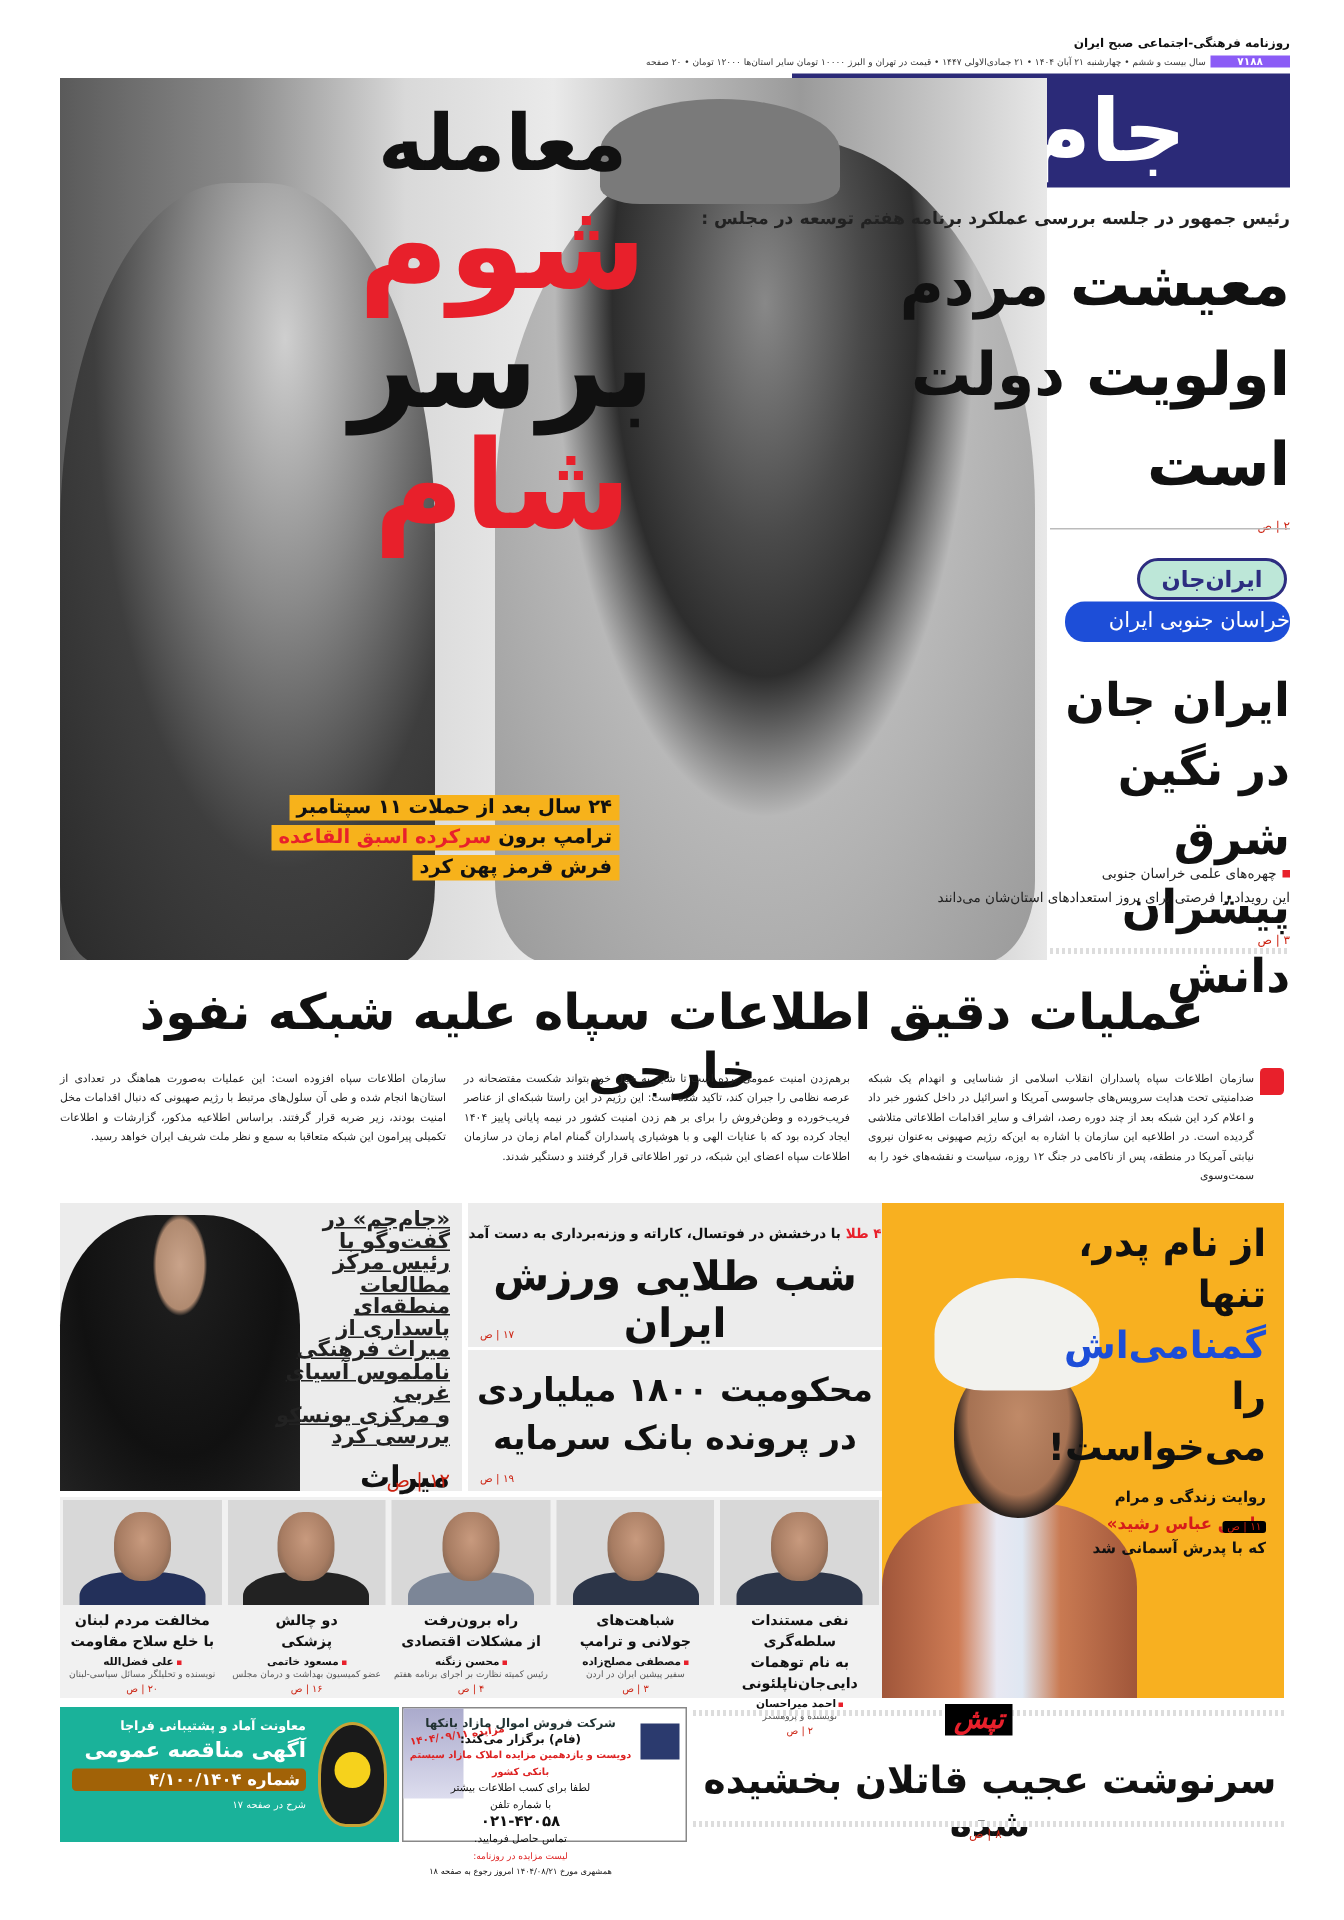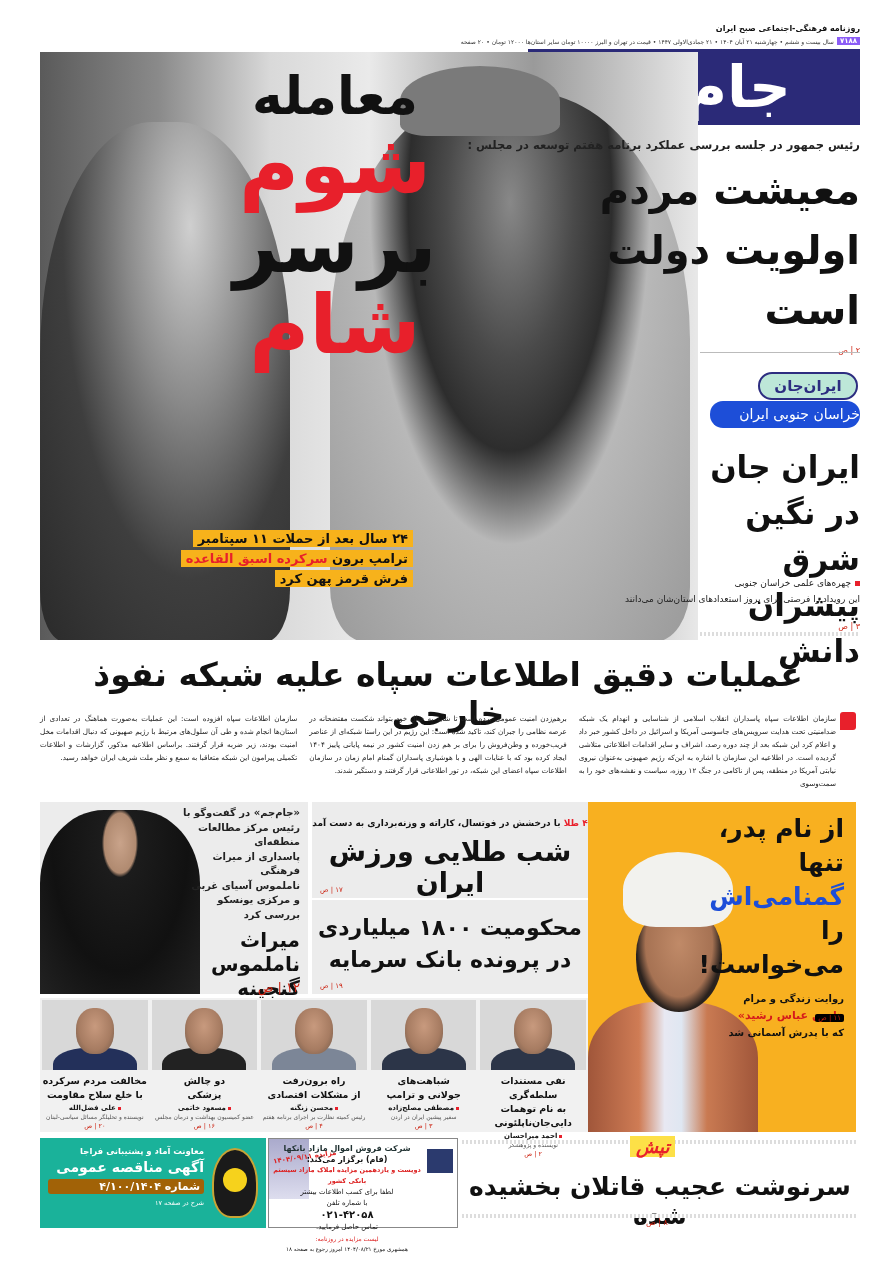--- a/index.html
+++ b/index.html
@@ -3,21 +3,21 @@
 <meta charset="utf-8">
 <style>
 *{box-sizing:border-box;margin:0;padding:0;}
 html,body{width:896px;height:1280px;background:#ffffff;overflow:hidden;}
 body{font-family:"DejaVu Sans",sans-serif;direction:rtl;color:#111;position:relative;}
 .abs{position:absolute;}
 
 #masthead{left:528px;top:24px;width:332px;height:104px;}
 #tagline{right:0;top:0;font-size:8px;font-weight:bold;white-space:nowrap;}
 #issue-line{right:0;top:12px;height:10px;display:flex;align-items:center;gap:3px;font-size:6px;color:#333;white-space:nowrap;}
-#issue-num{background:#8b5cf6;color:#fff;font-weight:bold;padding:0 3px;font-size:7px;}
+#issue-num{background:#8b5cf6;color:#fff;font-weight:bold;padding:0 18px;font-size:7px;}
 #logo-box{right:0;top:25px;width:332px;height:76px;background:#2b2a78;display:flex;align-items:center;justify-content:center;}
 #logo-text{color:#fff;font-size:58px;font-weight:bold;font-family:"DejaVu Sans",sans-serif;letter-spacing:-2px;line-height:1;}
 
 #hero{left:40px;top:52px;width:658px;height:588px;background:linear-gradient(90deg,#5a5a5a 0%,#8a8a8a 18%,#d9d9d9 35%,#eaeaea 50%,#bdbdbd 62%,#9a9a9a 75%,#e8e8e8 100%);overflow:hidden;}
 .person{position:absolute;border-radius:45% 45% 10% 10%;}
 #person-left{left:0;top:70px;width:250px;height:520px;background:radial-gradient(ellipse at 60% 20%,#cfcfcf 0%,#8a8a8a 30%,#3e3e3e 60%,#2a2a2a 100%);}
 #person-right{left:290px;top:40px;width:360px;height:550px;background:radial-gradient(ellipse at 50% 20%,#888 0%,#4a4a4a 25%,#2d2d2d 40%,#b8b8b8 55%,#9a9a9a 100%);}
 #cap{left:360px;top:14px;width:160px;height:70px;background:#7a7a7a;border-radius:60% 60% 20% 20%;}
 #hero-hl{left:160px;top:18px;width:270px;text-align:center;font-weight:bold;line-height:1;}
 #hl-1{font-size:52px;color:#111;display:block;}
@@ -45,21 +45,21 @@
 #story-hl{left:40px;right:40px;top:655px;text-align:center;font-size:33px;font-weight:bold;letter-spacing:-1px;}
 #story-cols{left:40px;right:40px;top:712px;height:84px;display:flex;flex-direction:row;gap:12px;}
 .col{flex:1;font-size:7.2px;line-height:13px;color:#222;text-align:justify;}
 #story-icon{position:absolute;right:0;top:0;width:16px;height:18px;background:#e8202b;border-radius:3px 3px 3px 0;}
 #col1{padding-right:20px;}
 
 #sec2{left:40px;right:40px;top:800px;height:330px;}
 #box-woman{position:absolute;left:0;top:2px;width:268px;height:192px;background:#ececec;}
 #woman-img{position:absolute;left:0;top:8px;width:160px;height:184px;background:radial-gradient(ellipse at 50% 18%,#c9a38a 0%,#b08a70 14%,#1c1c1c 16%,#111 60%,#222 100%);border-radius:40% 40% 0 0;}
 #woman-text{position:absolute;right:8px;top:4px;width:120px;text-align:right;}
-#woman-intro{font-size:10px;line-height:14.5px;font-weight:bold;color:#222;display:block;}
+#woman-intro{font-size:14px;line-height:14.5px;font-weight:bold;color:#222;display:block;text-decoration:underline;}
 #woman-hl{font-size:20px;font-weight:bold;line-height:24px;display:block;margin-top:6px;}
 #woman-ref{position:absolute;right:8px;top:178px;font-size:13px;color:#c21;}
 #box-sport{position:absolute;left:272px;top:2px;width:276px;height:96px;background:#ececec;text-align:center;}
 #sport-kicker{font-size:9px;font-weight:bold;margin-top:16px;display:block;}
 #sport-kicker .red{color:#e8202b;}
 #sport-hl{font-size:27px;font-weight:bold;display:block;margin-top:8px;letter-spacing:-1px;}
 #sport-ref{position:absolute;left:8px;bottom:4px;font-size:7px;color:#c21;}
 #box-bank{position:absolute;left:272px;top:100px;width:276px;height:94px;background:#ececec;text-align:center;}
 #bank-hl{font-size:22px;font-weight:bold;line-height:32px;display:block;margin-top:12px;letter-spacing:-1px;}
 #bank-ref{position:absolute;left:8px;bottom:4px;font-size:7px;color:#c21;}
@@ -104,21 +104,21 @@
 #auction-t1{font-weight:bold;font-size:8px;color:#233;}
 #auction-t2{font-weight:bold;font-size:8px;}
 #auction-t3{color:#d22;font-weight:bold;font-size:6.5px;}
 #auction-t5{font-size:7px;}
 #auction-t5 b{font-size:10px;}
 #auction-t6{color:#d22;font-size:6px;}
 #auction-t7{font-size:5.5px;}
 #auction-stamp{position:absolute;left:4px;top:14px;color:#d22;font-size:7px;font-weight:bold;transform:rotate(-8deg);}
 #tapesh-box{left:462px;top:1134px;width:396px;height:96px;}
 #tapesh-rule{position:absolute;left:0;right:0;top:6px;height:4px;background:repeating-linear-gradient(90deg,#ddd 0 2px,#fff 2px 4px);}
-#tapesh-logo{position:absolute;left:168px;top:2px;color:#e8202b;font-size:18px;font-weight:bold;font-style:italic;background:#fde047;padding:0 6px;}
+#tapesh-logo{position:absolute;left:168px;top:2px;color:#e8202b;font-size:18px;font-weight:bold;font-style:italic;background:#000000;padding:0 6px;}
 #tapesh-hl{position:absolute;left:0;right:0;top:38px;text-align:center;font-size:25px;font-weight:bold;letter-spacing:-1px;}
 #tapesh-rule2{position:absolute;left:0;right:0;top:80px;height:4px;background:repeating-linear-gradient(90deg,#ddd 0 2px,#fff 2px 4px);}
 #tapesh-ref{position:absolute;left:184px;top:84px;font-size:8px;color:#c21;}
 </style>
 </head>
 <body>
 
 <div id="masthead" class="abs">
   <div id="tagline" class="abs">روزنامه فرهنگی-اجتماعی صبح ایران</div>
   <div id="issue-line" class="abs">
@@ -287,21 +287,21 @@
       <span class="colm-author">مسعود خاتمی</span>
       <span class="colm-role">عضو کمیسیون بهداشت و درمان مجلس</span>
       <span class="colm-ref">۱۶ | ص</span>
     </div>
     <div class="colm">
       <div class="colm-photo">
           <div class="body" style="background:#23305a"></div>
           <div class="head"></div>
         </div>
       <span class="colm-title">
-          <span style="display:block">مخالفت مردم سرکرده</span>
+          <span style="display:block">مخالفت مردم لبنان</span>
           <span style="display:block">با خلع سلاح مقاومت</span>
         </span>
       <span class="colm-author">علی فضل‌الله</span>
       <span class="colm-role">نویسنده و تحلیلگر مسائل سیاسی-لبنان</span>
       <span class="colm-ref">۲۰ | ص</span>
     </div>
   </div>
 </div>
 
 <div id="ad-police" class="abs">

